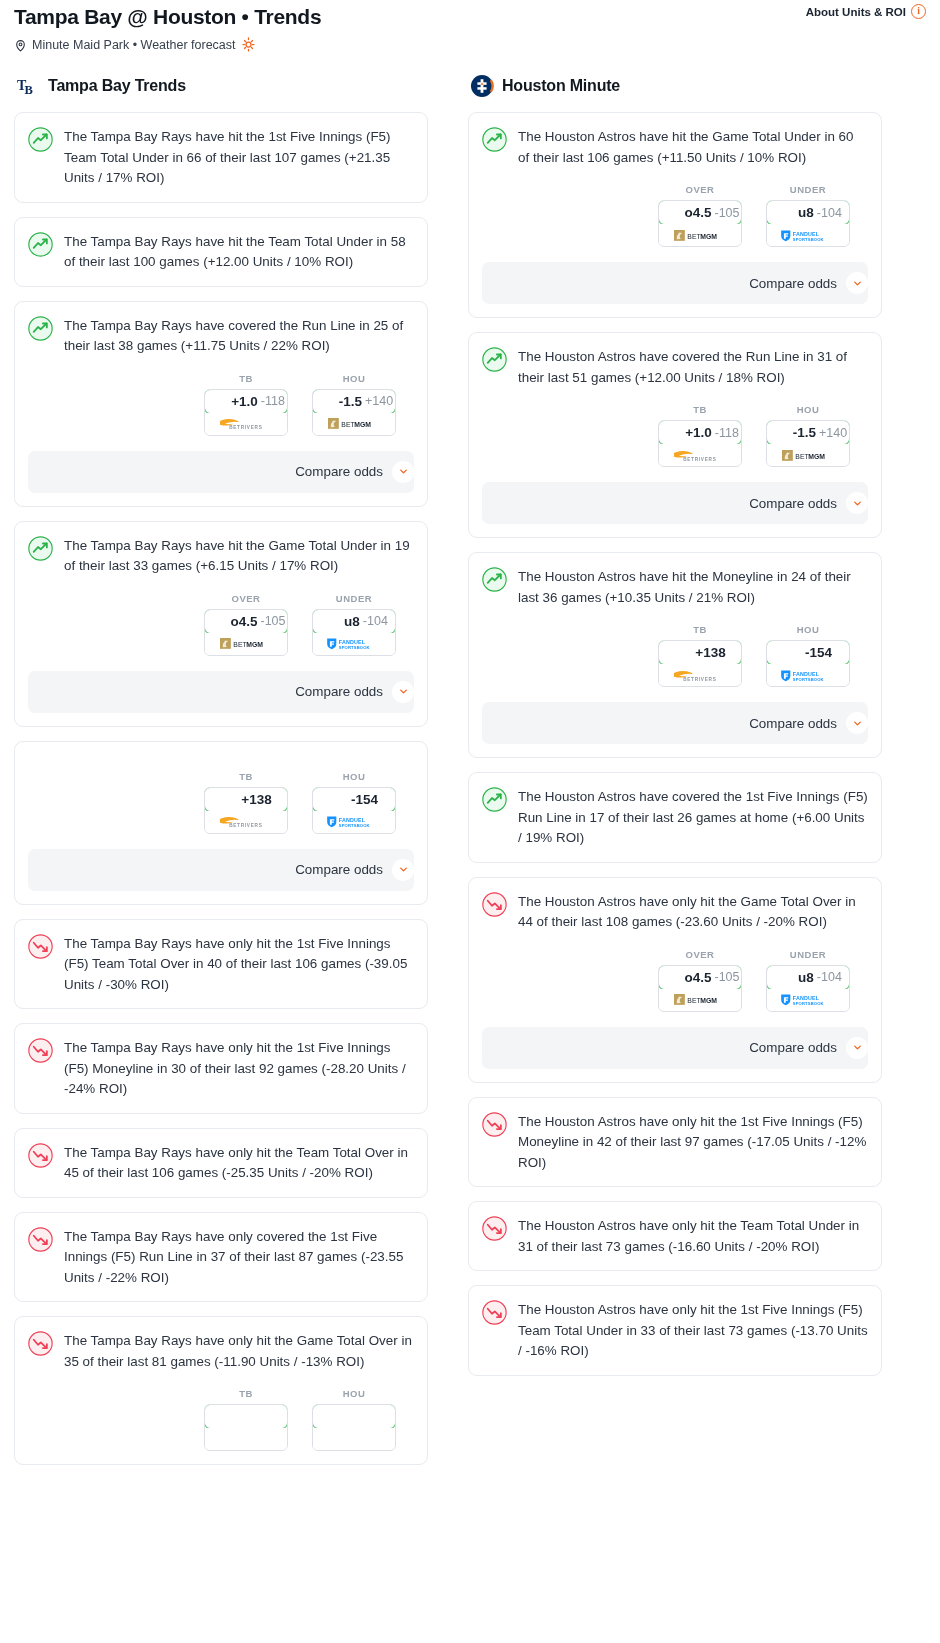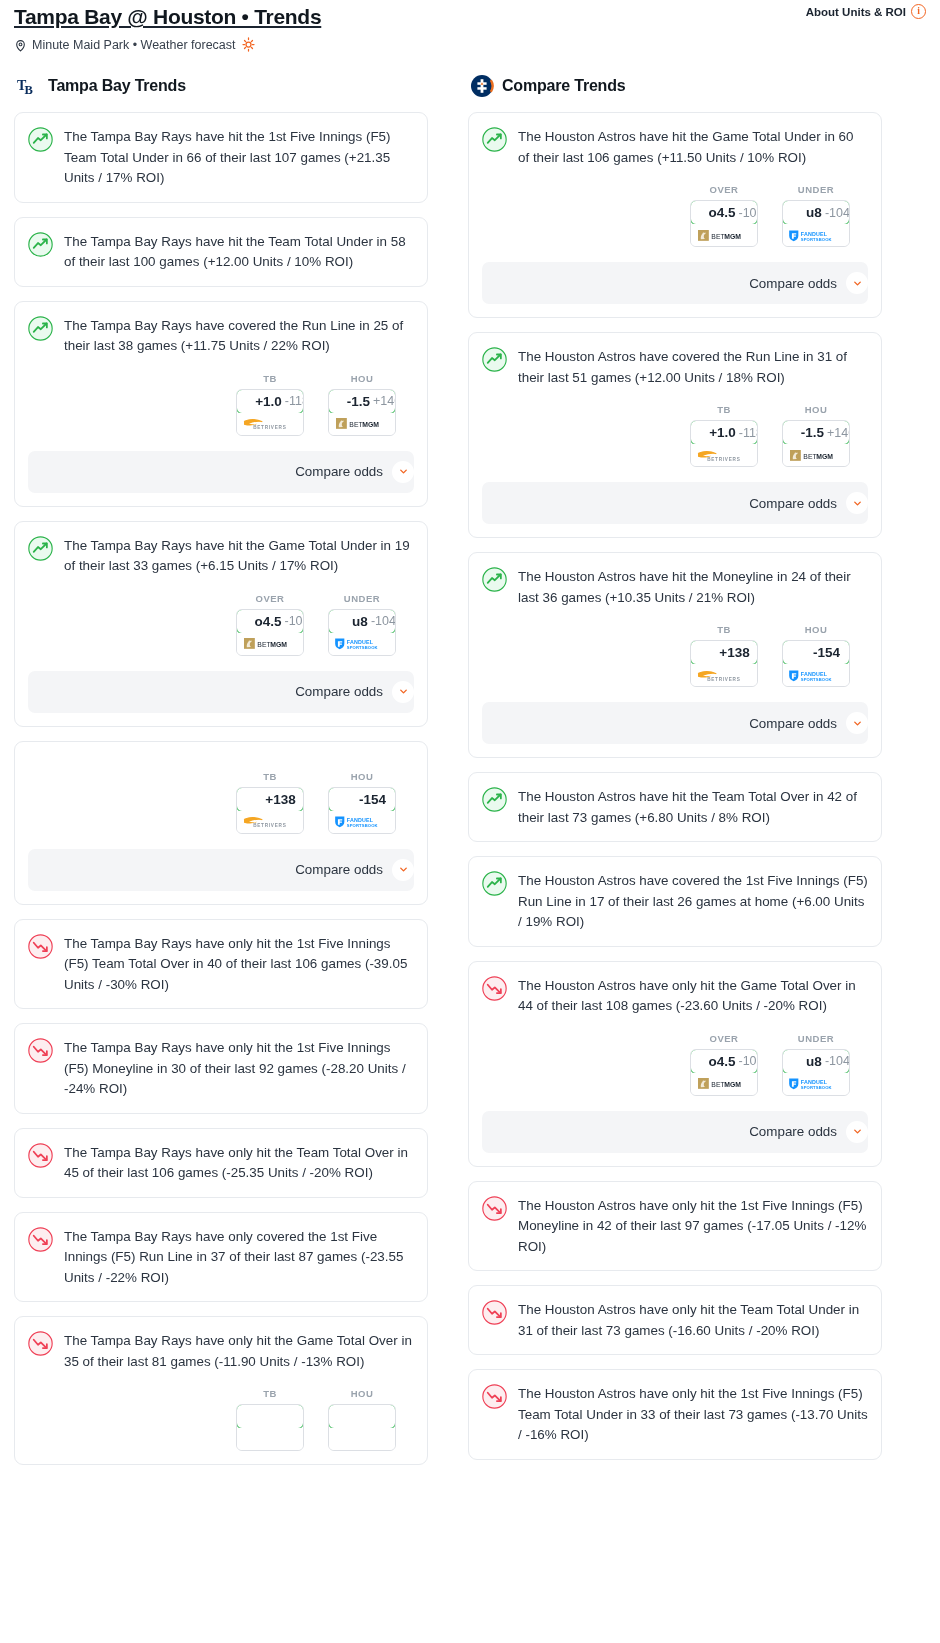--- a/index.html
+++ b/index.html
@@ -10,21 +10,21 @@
     color: #1b2430;
     -webkit-font-smoothing: antialiased;
   }
 
   
   .page-header {
     padding: 4px 14px 0 14px;
     position: relative;
     height: 62px;
   }
-  .title-row { display: flex; align-items: flex-end; text-decoration: underline; }
+  .title-row { display: flex; align-items: flex-end; }
   .page-title {
     font-size: 21px;
     font-weight: bold;
     letter-spacing: -0.3px;
     color: #11181f;
     line-height: 26px;
   }
   .about-link {
     position: absolute;
     top: 4px;
@@ -101,21 +101,21 @@
   }
 
   
   .odds-wrap {
     display: flex;
     justify-content: flex-end;
     gap: 24px;
     margin-top: 16px;
     padding-right: 18px;
   }
-  .odds-col { width: 68px; }
+  .odds-col { width: 84px; }
   .odds-label {
     text-align: center;
     font-size: 9.5px;
     font-weight: bold;
     letter-spacing: 0.5px;
     color: #9aa3ad;
     margin-bottom: 5px;
   }
   .odds-box {
     border: 1px solid #dcdfe4;
@@ -462,21 +462,21 @@
           <svg class="team-logo" viewBox="0 0 24 24">
             <circle cx="12" cy="12" r="11" fill="#002d62"></circle>
             <path d="M12 1.3a10.7 10.7 0 1 0 0 21.4 10.7 10.7 0 0 1 0-21.4z" fill="#eb6e1f" opacity="0.92"></path>
             <path d="M20.8 6.2a10.7 10.7 0 0 1 0 11.6" stroke="#eb6e1f" stroke-width="2.4" fill="none"></path>
             <rect x="10.6" y="5.2" width="2.8" height="13.6" fill="#fff"></rect>
             <rect x="7.4" y="8.3" width="9.2" height="2.5" fill="#fff"></rect>
             <rect x="7.4" y="13.2" width="9.2" height="2.5" fill="#fff"></rect>
             <path d="M12 8.2l1.4 2.6h-2.8z" fill="#eb6e1f"></path>
           </svg>
         </span>
-        <span class="col-head-title">Compare Trends</span>
+        <span class="col-head-title">Houston Minute</span>
       </div>
       <div class="trend-card">
         <div class="trend-top">
           <span><svg class="trend-icon" viewBox="0 0 24 24" fill="none">
               <circle cx="12" cy="12" r="11.2" fill="#eafaef" stroke="#2bb34a" stroke-width="1.1"></circle>
               <path d="M5.5 15.2 L9.6 10.6 L12.3 12.7 L17.8 7.2" stroke="#2bb34a" stroke-width="1.7" stroke-linecap="round" stroke-linejoin="round"></path>
               <path d="M14.3 7.2 H18.1 V11.0" stroke="#2bb34a" stroke-width="1.7" stroke-linecap="round" stroke-linejoin="round"></path>
             </svg></span>
           <div class="trend-text">The Houston Astros have hit the Game Total Under in 60 of their last 106 games (+11.50 Units / 10% ROI)</div>
         </div>
@@ -633,30 +633,20 @@
           </span>
         </div>
       </div>
       <div class="trend-card">
         <div class="trend-top">
           <span><svg class="trend-icon" viewBox="0 0 24 24" fill="none">
               <circle cx="12" cy="12" r="11.2" fill="#eafaef" stroke="#2bb34a" stroke-width="1.1"></circle>
               <path d="M5.5 15.2 L9.6 10.6 L12.3 12.7 L17.8 7.2" stroke="#2bb34a" stroke-width="1.7" stroke-linecap="round" stroke-linejoin="round"></path>
               <path d="M14.3 7.2 H18.1 V11.0" stroke="#2bb34a" stroke-width="1.7" stroke-linecap="round" stroke-linejoin="round"></path>
             </svg></span>
-          <div class="trend-text">The Houston Astros have hit the Team Total Over in 42 of their last 73 games (+6.80 Units / 8% ROI)</div>
-        </div>
-      </div>
-      <div class="trend-card">
-        <div class="trend-top">
-          <span><svg class="trend-icon" viewBox="0 0 24 24" fill="none">
-              <circle cx="12" cy="12" r="11.2" fill="#eafaef" stroke="#2bb34a" stroke-width="1.1"></circle>
-              <path d="M5.5 15.2 L9.6 10.6 L12.3 12.7 L17.8 7.2" stroke="#2bb34a" stroke-width="1.7" stroke-linecap="round" stroke-linejoin="round"></path>
-              <path d="M14.3 7.2 H18.1 V11.0" stroke="#2bb34a" stroke-width="1.7" stroke-linecap="round" stroke-linejoin="round"></path>
-            </svg></span>
           <div class="trend-text">The Houston Astros have covered the 1st Five Innings (F5) Run Line in 17 of their last 26 games at home (+6.00 Units / 19% ROI)</div>
         </div>
       </div>
       <div class="trend-card">
         <div class="trend-top">
           <span><svg class="trend-icon" viewBox="0 0 24 24" fill="none">
               <circle cx="12" cy="12" r="11.2" fill="#fdeef0" stroke="#ef4056" stroke-width="1.1"></circle>
               <path d="M5.5 8.4 L9.6 13.2 L12.3 11.0 L17.8 16.4" stroke="#ef4056" stroke-width="1.7" stroke-linecap="round" stroke-linejoin="round"></path>
               <path d="M14.3 16.4 H18.1 V12.6" stroke="#ef4056" stroke-width="1.7" stroke-linecap="round" stroke-linejoin="round"></path>
             </svg></span>

